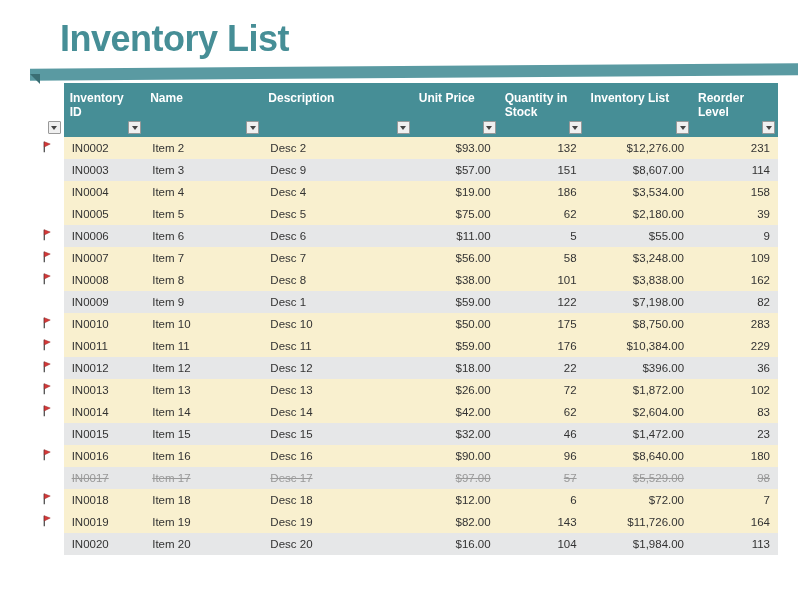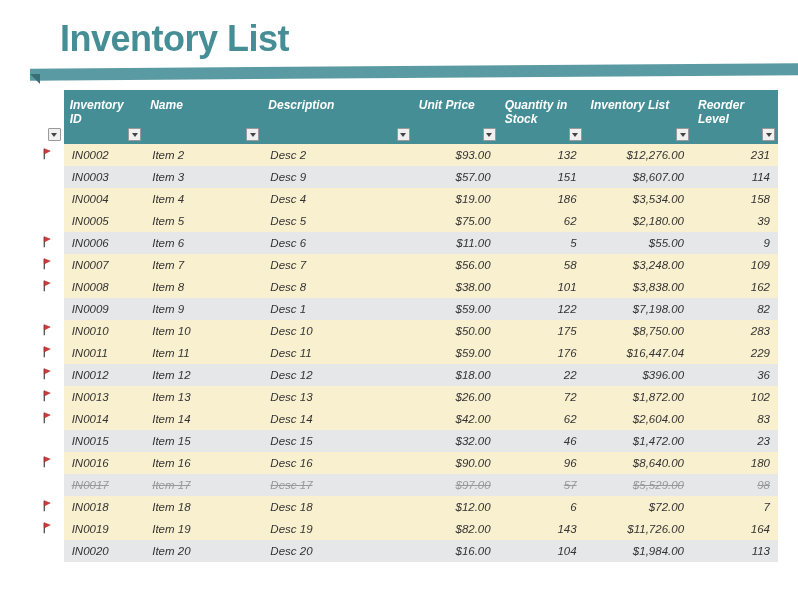--- a/index.html
+++ b/index.html
@@ -31,22 +31,21 @@
   transform: skewY(-0.4deg);
 }
 .banner-fold {
   position: absolute;
   left: 0; bottom: -12px;
   width: 0; height: 0;
   border-right: 10px solid #3a6e74;
   border-bottom: 10px solid transparent;
 }
 .table-wrap {
-  margin-top: 18px;
-  font-style: italic;
+  margin-top: 11px;
 }
 table {
   border-collapse: collapse;
   width: 100%;
 }
 th {
   background: #468e96;
   color: #fff;
   text-align: left;
   font-weight: 600;
@@ -262,21 +261,21 @@
         <tr class="row-a">
           <td class="flag-col"><span class="flag-icon"><svg viewBox="0 0 16 16">
                 <path d="M3 1 L3 15" stroke="#333" stroke-width="1.5"></path>
                 <path d="M3 1 L11 4 L3 8 Z" fill="#d73838" stroke="#8a1f1f" stroke-width="0.6"></path>
               </svg></span></td>
           <td>IN0011</td>
           <td>Item 11</td>
           <td>Desc 11</td>
           <td class="num">$59.00</td>
           <td class="num">176</td>
-          <td class="num">$16,447.04</td>
+          <td class="num">$10,384.00</td>
           <td class="num">229</td>
         </tr>
         <tr class="row-b">
           <td class="flag-col"><span class="flag-icon"><svg viewBox="0 0 16 16">
                 <path d="M3 1 L3 15" stroke="#333" stroke-width="1.5"></path>
                 <path d="M3 1 L11 4 L3 8 Z" fill="#d73838" stroke="#8a1f1f" stroke-width="0.6"></path>
               </svg></span></td>
           <td>IN0012</td>
           <td>Item 12</td>
           <td>Desc 12</td>

